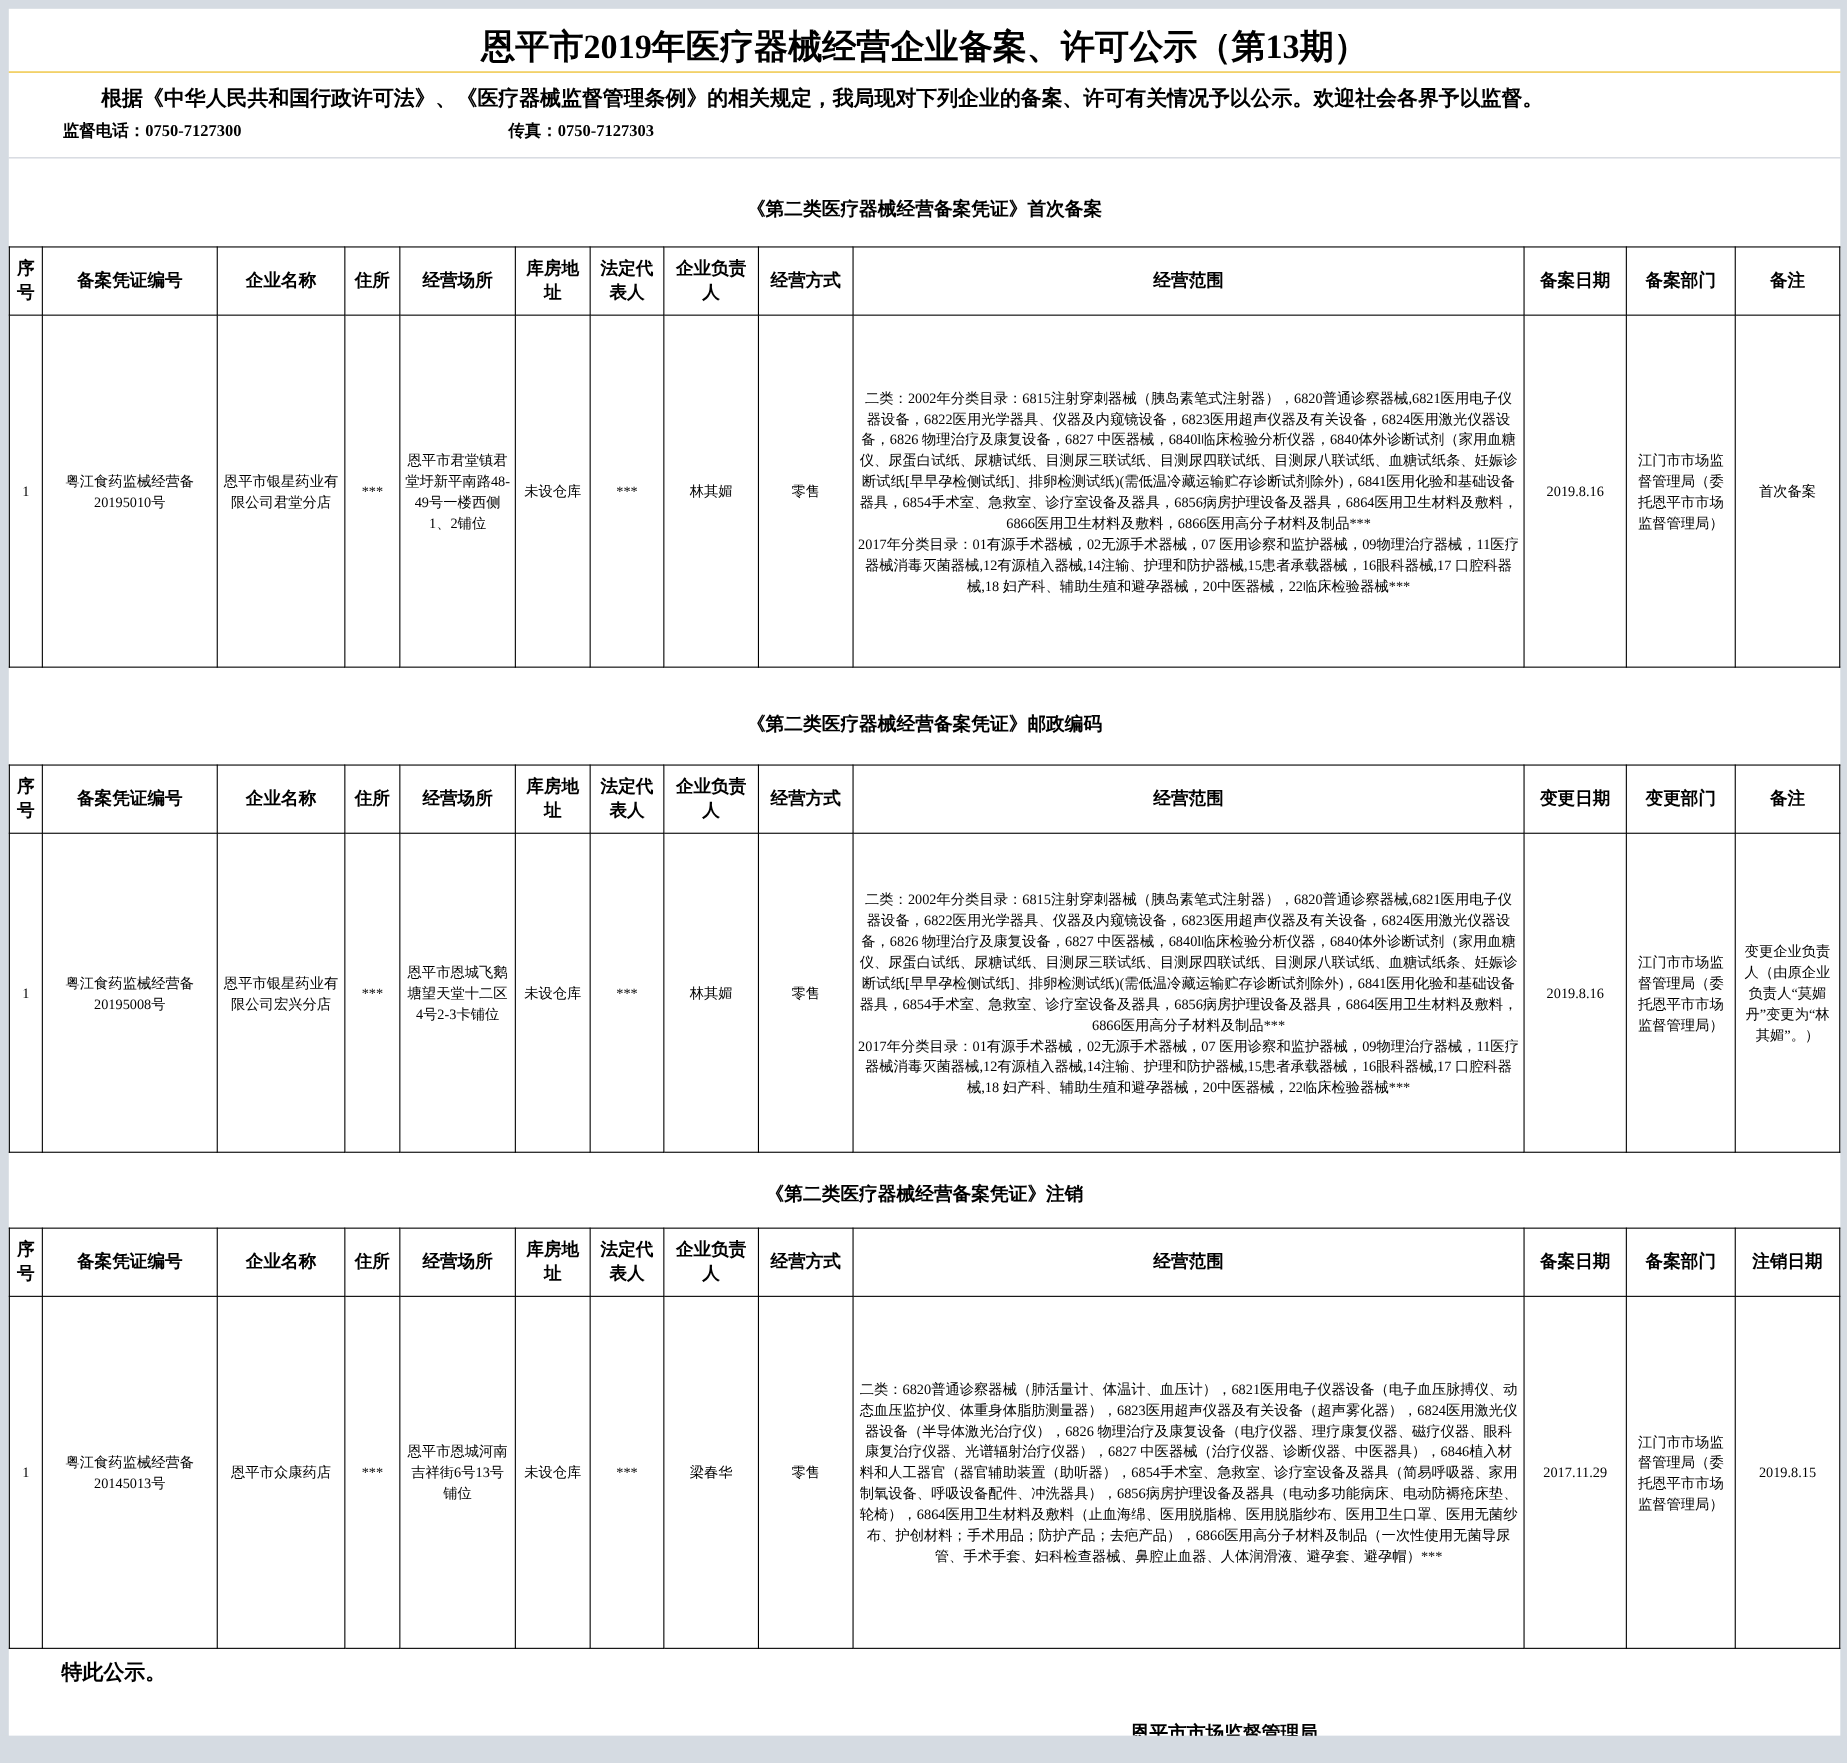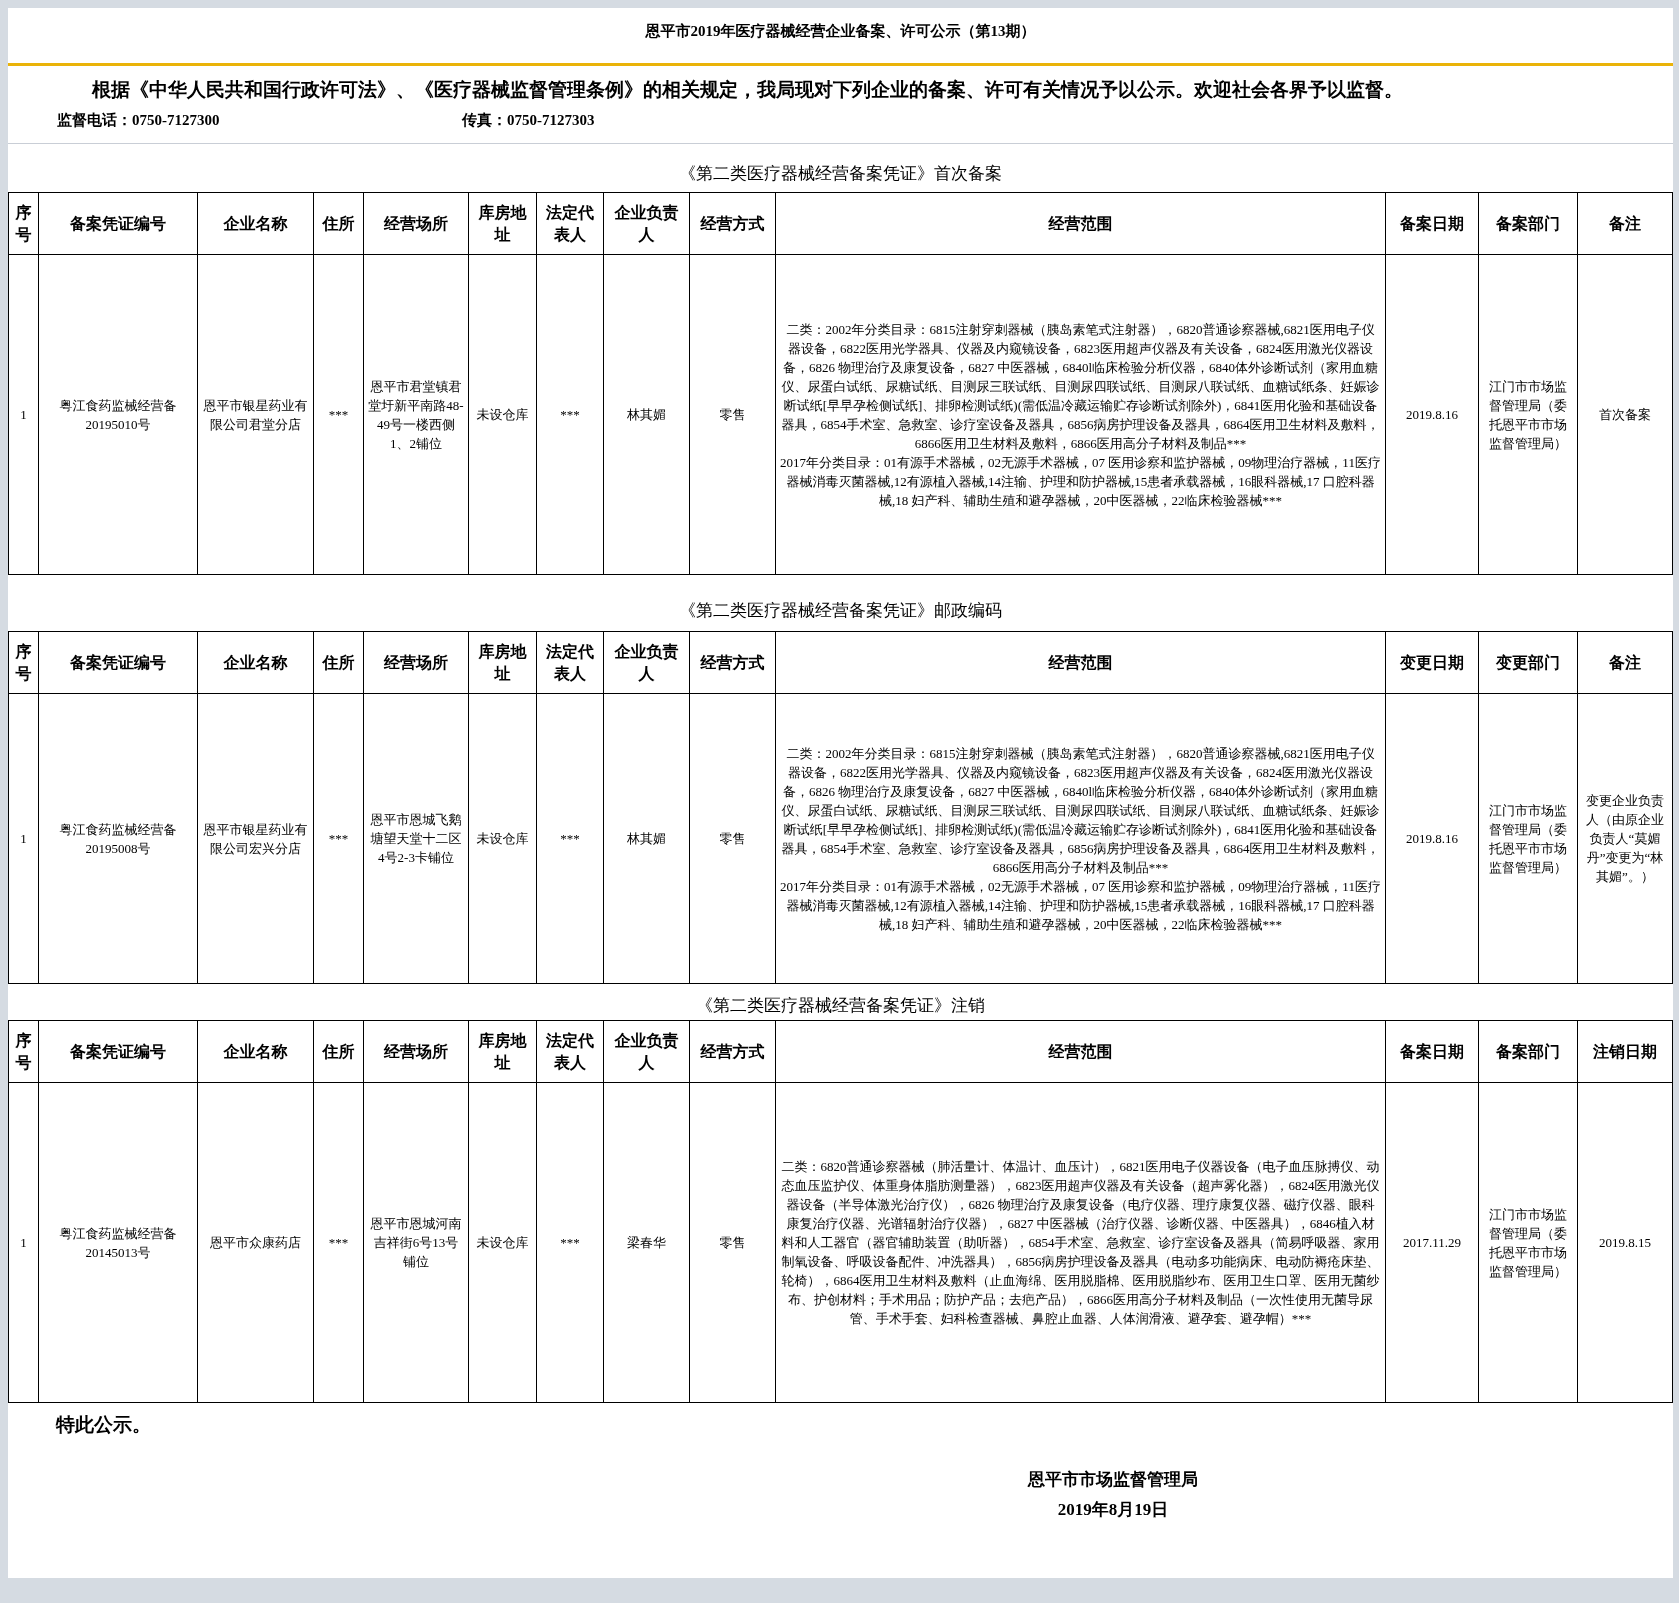--- a/index.html
+++ b/index.html
@@ -9,38 +9,38 @@
     background:#d5dbe2;
   }
   .page{position:relative;width:1679px;height:1603px;background:#d5dbe2;overflow:hidden;}
   .doc{
     position:absolute;left:8px;top:8px;width:1665px;height:1570px;
     background:#ffffff;color:#000;
   }
   
   .title-block{
     height:58px;box-sizing:border-box;padding-top:14px;
-    text-align:center;font-size:15px;font-weight:bold;
-    border-bottom:3px solid #eab308;
+    text-align:center;font-size:31px;font-weight:bold;
+    border-bottom:1px solid #eab308;
   }
   
   .preamble-block{
     box-sizing:border-box;padding:6px 2px 8px 2px;
     border-bottom:1px solid #c9ced6;
   }
   .preamble-text{
     margin:4px 0 2px 0;font-size:19px;font-weight:bold;line-height:27px;
     text-indent:82px;padding-right:120px;
   }
   .contact-line{height:30px;line-height:30px;font-size:15px;font-weight:bold;padding-left:47px;}
   .contact-pair{display:inline-block;}
   .contact-pair.first{width:405px;}
   
   .section-title{
-    margin:0;text-align:center;font-size:17px;font-weight:normal;
+    margin:16px;text-align:center;font-size:17px;font-weight:bold;
     box-sizing:border-box;
   }
   .st0{height:48px;padding-top:18px;}
   .st1{height:56px;padding-top:24px;}
   .st2{height:36px;padding-top:10px;}
   table.record-table{
     table-layout:fixed;border-collapse:collapse;width:1664px;margin:0;
   }
   table.record-table th,table.record-table td{
     border:1px solid #000;box-sizing:border-box;vertical-align:middle;

